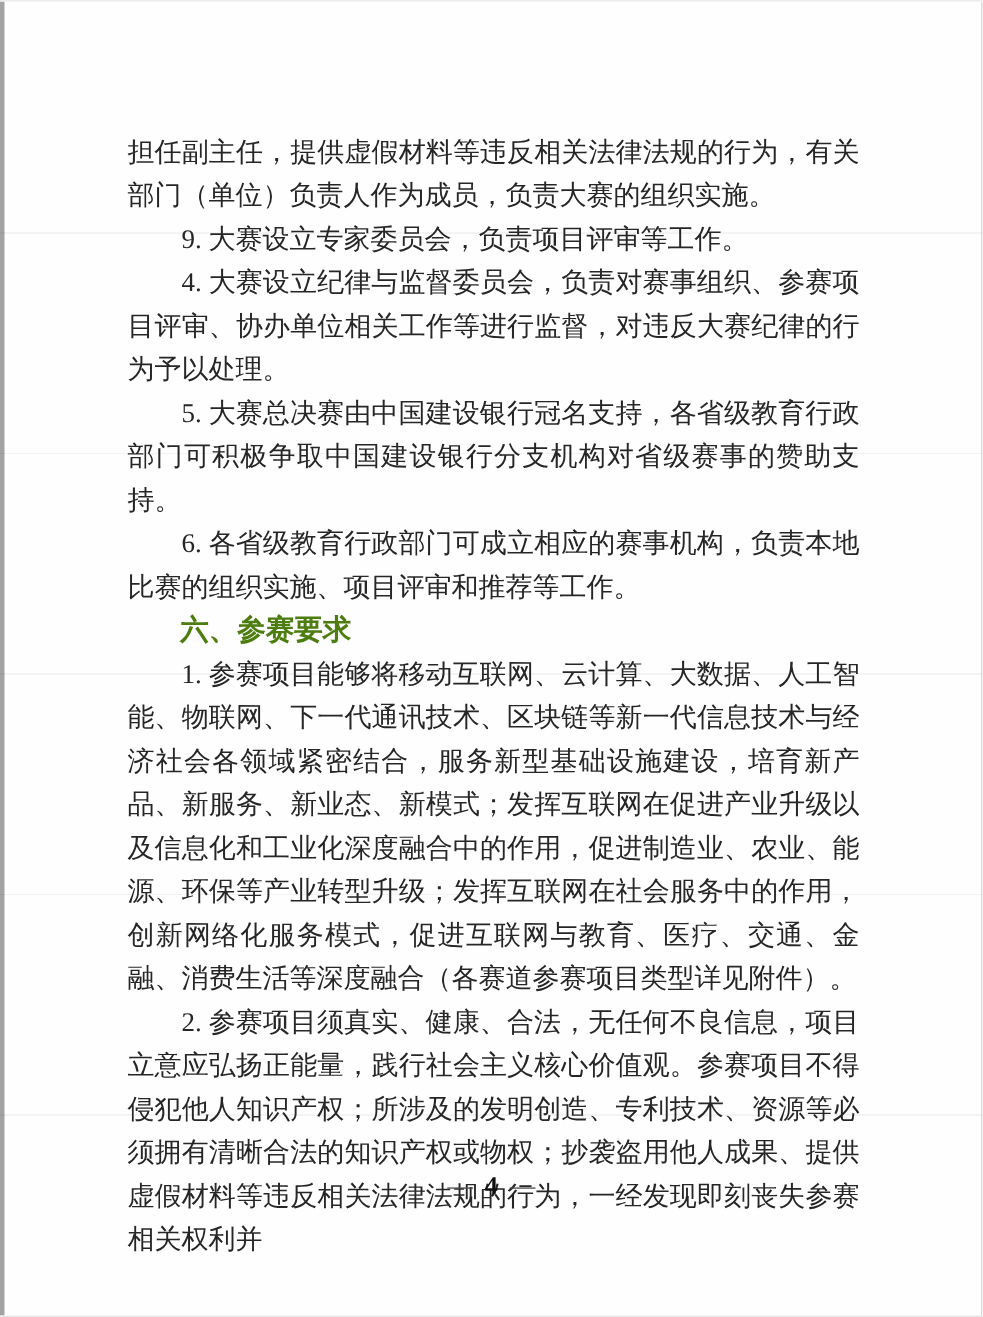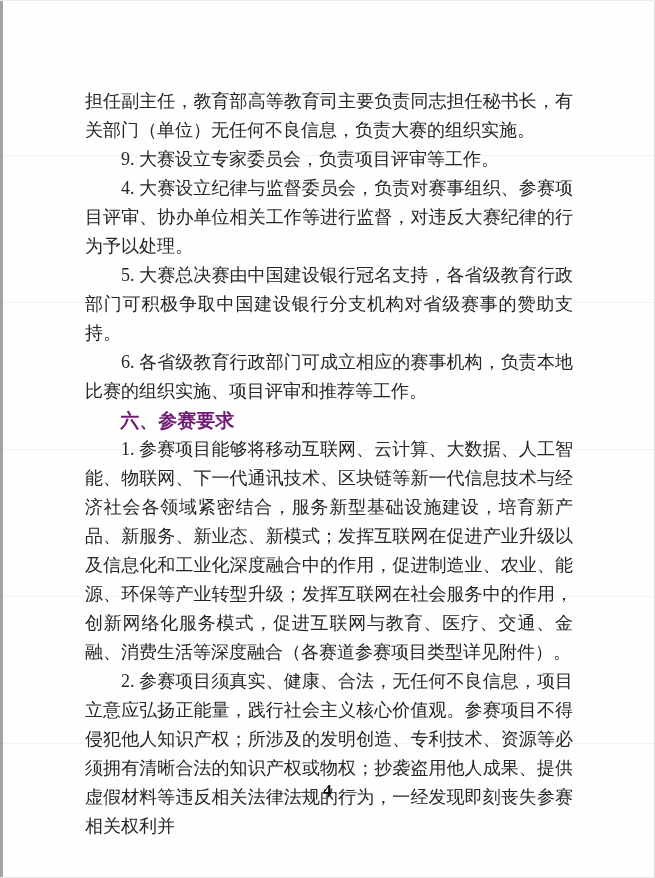--- a/index.html
+++ b/index.html
@@ -62,21 +62,21 @@
   }
   .content p.indent {
     text-indent: 2em;
   }
   .section-heading {
     margin: 0;
     font-family: "Liberation Sans", "DejaVu Sans", sans-serif;
     font-weight: 700;
     font-size: 19px;
     line-height: 29px;
-    color: #701a75;
+    color: #4d7c0f;
     text-indent: 1.85em;
     text-align: left;
   }
   .page-footer {
     position: absolute;
     left: 0;
     top: 778px;
     width: 100%;
     text-align: center;
     font-size: 17px;
@@ -96,21 +96,21 @@
 </head>
 <body>
 
 <div class="page">
 
   <div class="scan-edge-left"></div>
   <div class="scan-edge-right"></div>
   <div class="scan-streaks"></div>
 
   <div class="content">
-    <p>担任副主任，教育部高等教育司主要负责同志担任秘书长，有关部门（单位）无任何不良信息，负责大赛的组织实施。</p>
+    <p>担任副主任，提供虚假材料等违反相关法律法规的行为，有关部门（单位）负责人作为成员，负责大赛的组织实施。</p>
 
     <p class="indent">9. 大赛设立专家委员会，负责项目评审等工作。</p>
 
     <p class="indent">4. 大赛设立纪律与监督委员会，负责对赛事组织、参赛项目评审、协办单位相关工作等进行监督，对违反大赛纪律的行为予以处理。</p>
 
     <p class="indent">5. 大赛总决赛由中国建设银行冠名支持，各省级教育行政部门可积极争取中国建设银行分支机构对省级赛事的赞助支持。</p>
 
     <p class="indent">6. 各省级教育行政部门可成立相应的赛事机构，负责本地比赛的组织实施、项目评审和推荐等工作。</p>
 
     <h2 class="section-heading">六、参赛要求</h2>

